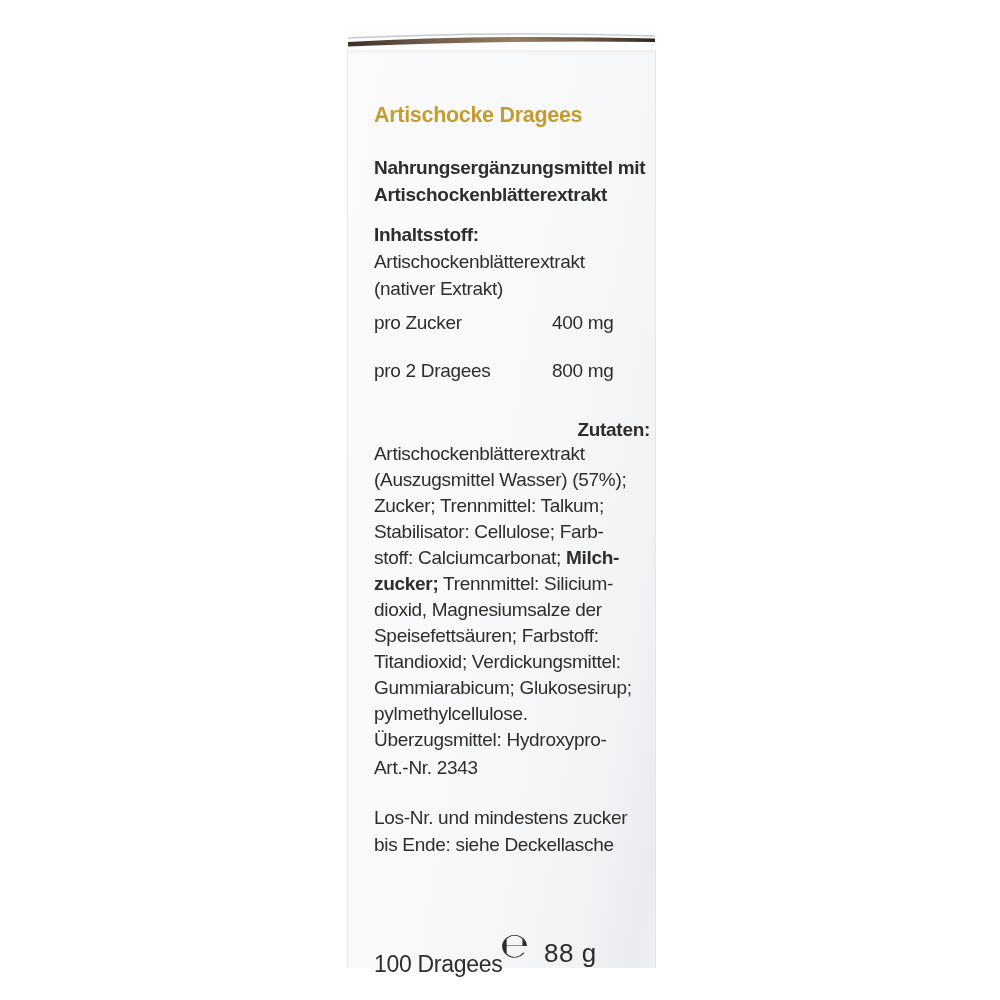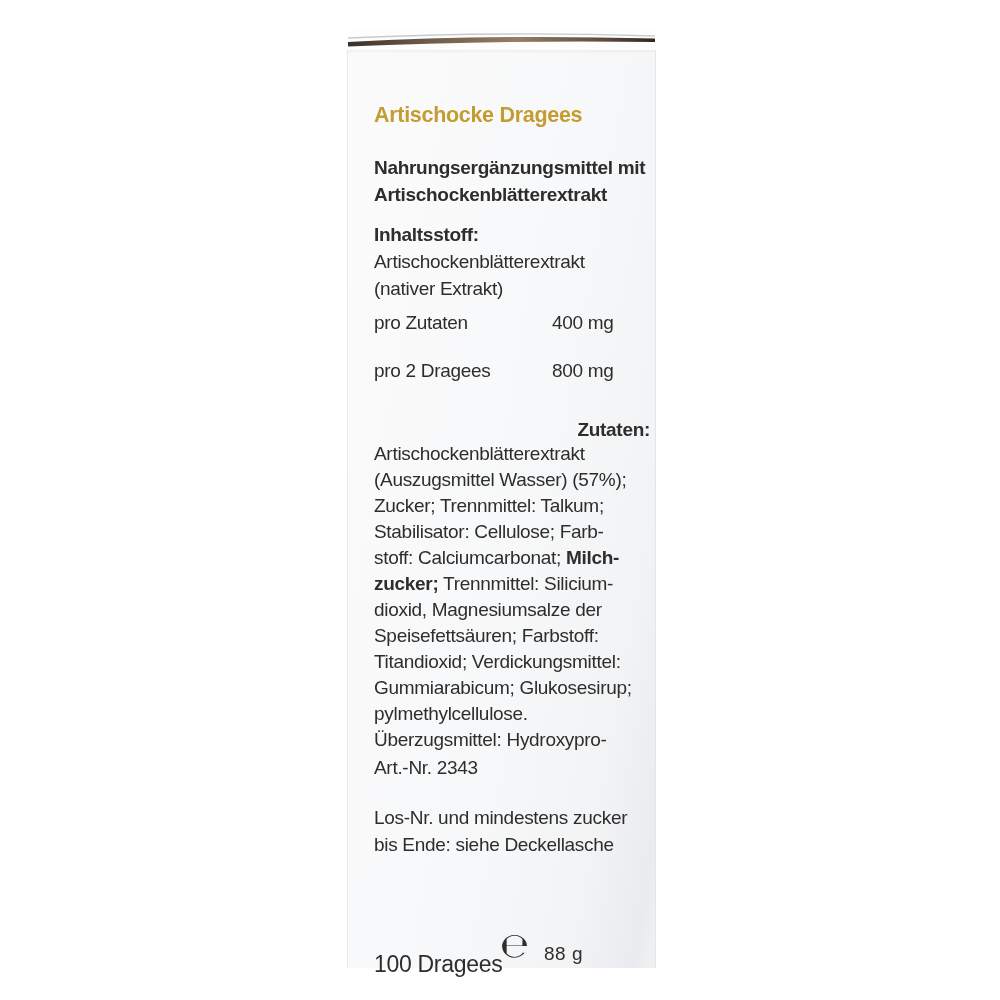--- a/index.html
+++ b/index.html
@@ -61,21 +61,21 @@
   .row2     { top: 311px; }
   .dosage-row .val { position: absolute; left: 178px; top: 0; text-align: center; }
   .zuth     { top: 370px; font-weight: bold; text-align: right; }
   .zutl     { top: 395px; line-height: 26px; }
   .artnr    { top: 708px; }
   .lot      { top: 758px; }
   .bottomrow { top: 878px; height: 70px; }
   .qty   { position: absolute; left: 0;   top: 27px; font-size: 23px; }
   .emark { position: absolute; left: 126px; top: 8px; font-size: 34px;
            font-family: "DejaVu Sans", sans-serif; letter-spacing: 0; }
-  .netwt { position: absolute; left: 170px; top: 16px; font-size: 19px; letter-spacing: 0.5px; }
+  .netwt { position: absolute; left: 170px; top: 16px; font-size: 26px; letter-spacing: 0.5px; }
 </style>
 </head>
 <body>
 
 <div class="stage">
   <div class="box">
 
     <svg class="lid-svg" width="309" height="20" viewBox="0 0 309 20">
       <defs>
         <linearGradient id="gapGrad" x1="0" y1="0" x2="1" y2="0">
@@ -101,21 +101,21 @@
       </div>
 
       <div class="blk sec1h">Inhaltsstoff:</div>
 
       <div class="blk sec1">
         <div>Artischockenblätterextrakt</div>
         <div>(nativer Extrakt)</div>
       </div>
 
       <div class="blk dosage-row row1">
-        <span>pro Zutaten</span>
+        <span>pro Zucker</span>
         <span class="val">400 mg</span>
       </div>
 
       <div class="blk dosage-row row2">
         <span>pro 2 Dragees</span>
         <span class="val">800 mg</span>
       </div>
 
       <div class="blk zuth">Zutaten:</div>
 

